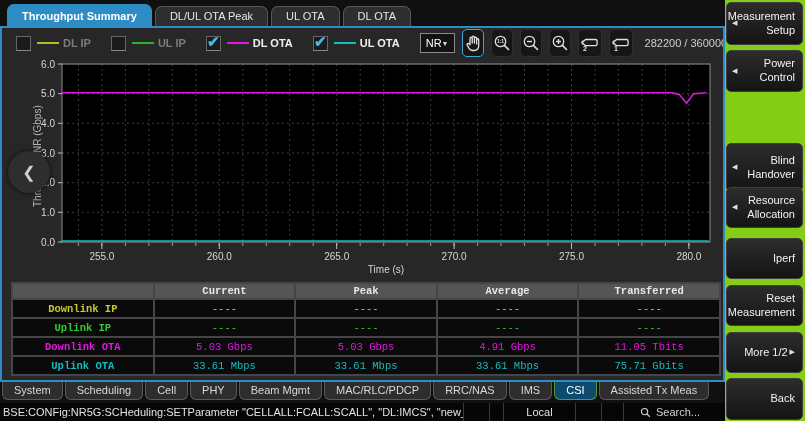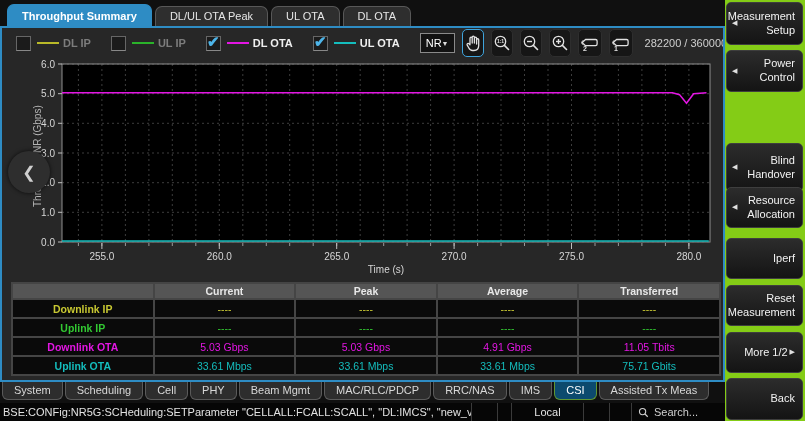--- a/index.html
+++ b/index.html
@@ -39,41 +39,41 @@
   .chartwrap { position:relative; height:222px; }
   .chartwrap svg { position:absolute; left:0; top:0; }
   svg text { font-family:"Liberation Sans", sans-serif; }
   .ylabel { position:absolute; left:30px; top:12px; height:172px; writing-mode:vertical-rl; transform:rotate(180deg);
             font-size:10px; color:#b5b5b5; text-align:center; white-space:nowrap; }
   .collapse-btn { position:absolute; left:6px; top:93px; width:42px; height:42px; border-radius:50%;
                   background:#2e2e2e; box-shadow:0 0 4px rgba(0,0,0,.7); color:#cfcfcf; font-size:16px;
                   display:flex; align-items:center; justify-content:center; }
 
   
-  .resultwrap { padding:2px 2px 0 9px; }
+  .resultwrap { padding:2px 2px 0 9px;font-family:Liberation Mono, monospace; }
   table.results { width:100%; border-collapse:separate; border-spacing:2px; background:#454545; font-size:10.5px; }
   table.results th { background:#555; color:#e8e8e8; font-weight:bold; height:14px; text-align:center; }
   table.results td { background:#0a0a0a; height:17px; text-align:center; white-space:nowrap; }
   table.results td:first-child { font-weight:bold; }
   table.results th, table.results td { width:20%; }
 
   
   .tabbar2 { height:21px; background:#101010; display:flex; align-items:flex-start; padding-left:2px; }
   .tab2 { font-size:11px; color:#d8d8d8; background:#2d2d2d; border:1px solid #5a5a5a; border-top:none;
           border-radius:0 0 6px 6px; padding:2px 11px 3px 11px; margin-right:2px; white-space:nowrap; }
   .tab2.active { background:#2e8cc4; border-color:#2e8cc4; color:#fff; }
   .tab2.highlight { background:#0c4a6e; border-color:#5f9633; color:#fff; }
 
   
   .statusbar { height:18px; background:#060606; display:flex; align-items:center; font-size:11px; color:#e2e2e2; }
   .sb-cmd { flex:1; padding-left:3px; white-space:nowrap; overflow:hidden; }
   .sb-cell { height:100%; display:flex; align-items:center; justify-content:center; border-left:1px solid #3a3a3a; }
   .sb-local { width:72px; }
   .sb-gap1 { width:26px; } .sb-gap2 { width:22px; }
-  .sb-search { width:94px; color:#cfcfcf; justify-content:flex-start; padding-left:6px; gap:5px; }
+  .sb-search { width:102px; color:#cfcfcf; justify-content:flex-start; padding-left:16px; gap:5px; }
 
   
   .sidebar { width:80px; position:relative; background:#84cc16; }
   .sbtn { position:absolute; left:1px; right:2px; background:linear-gradient(#2c2c2c,#141414);
           border:1px solid #3e3e3e; border-radius:5px; color:#f2f2f2; font-size:11px;
           display:flex; align-items:center; justify-content:flex-end; text-align:right;
           padding:2px 7px 2px 13px; line-height:1.25; }
   .sbtn .larrow { position:absolute; left:5px; font-size:7px; color:#e0e0e0; }
   .sbtn .rarrow { font-size:7px; color:#e0e0e0; margin-left:2px; }
 </style>

